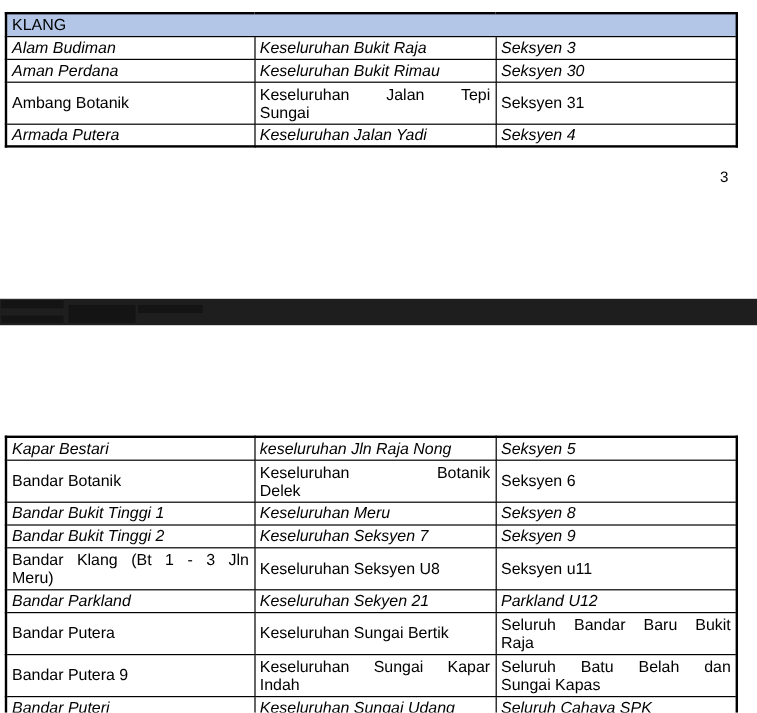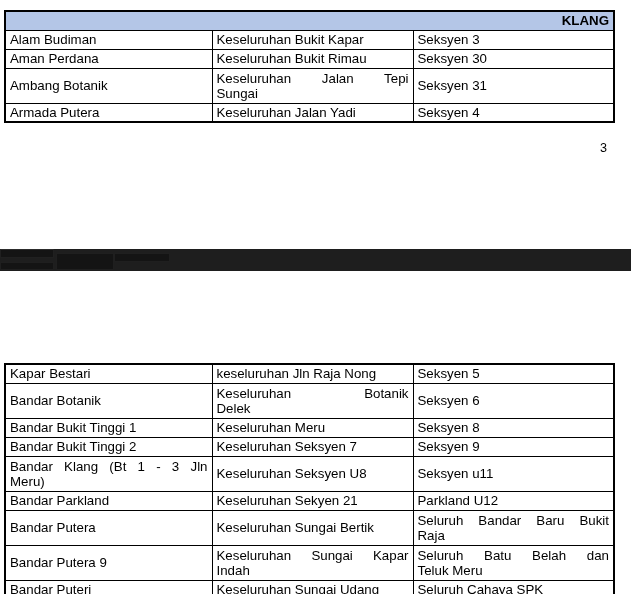--- a/index.html
+++ b/index.html
@@ -25,24 +25,24 @@
   table.doc-table td, table.doc-table th {
     border: 1.5px solid var(--border, #000);
     padding: 1px 4px;
     vertical-align: middle;
     overflow: hidden;
     font-weight: normal;
     text-align: left;
   }
   table.doc-table th.title-cell {
     background: var(--header-bg, #b4c6e7);
-    text-align: right;
-    font-weight: bold;
-  }
-  tr.h1 { height: 19px; }
+    text-align: left;
+    font-weight: normal;
+  }
+  tr.h1 { height: 19px; font-style: italic; }
   tr.h2 { height: 35px; margin-top: 36px; }
   tr.hh { height: 19px; }
   
   .ln:not(:last-child) { text-align: justify; text-align-last: justify; }
 
   
   .page-number-row {
     height: 32px;
     display: flex;
     align-items: flex-end;
@@ -85,21 +85,21 @@
         <col style="width:207px">
         <col style="width:201px">
         <col style="width:201px">
       </colgroup>
     <tbody>
         <tr class="hh">
       <th class="title-cell" colspan="3">KLANG</th>
     </tr>
     <tr class="h1">
       <td>Alam Budiman</td>
-      <td>Keseluruhan Bukit Kapar</td>
+      <td>Keseluruhan Bukit Raja</td>
       <td>Seksyen 3</td>
     </tr>
     <tr class="h1">
       <td>Aman Perdana</td>
       <td>Keseluruhan Bukit Rimau</td>
       <td>Seksyen 30</td>
     </tr>
     <tr class="h2">
       <td>Ambang Botanik</td>
       <td>
@@ -183,21 +183,21 @@
           </td>
     </tr>
     <tr class="h2">
       <td>Bandar Putera 9</td>
       <td>
             <div class="ln">Keseluruhan Sungai Kapar</div>
             <div class="ln">Indah</div>
           </td>
       <td>
             <div class="ln">Seluruh Batu Belah dan</div>
-            <div class="ln">Teluk Meru</div>
+            <div class="ln">Sungai Kapas</div>
           </td>
     </tr>
     <tr class="h1">
       <td>Bandar Puteri</td>
       <td>Keseluruhan Sungai Udang</td>
       <td>Seluruh Cahaya SPK</td>
     </tr>
 
   </tbody>
     </table>

